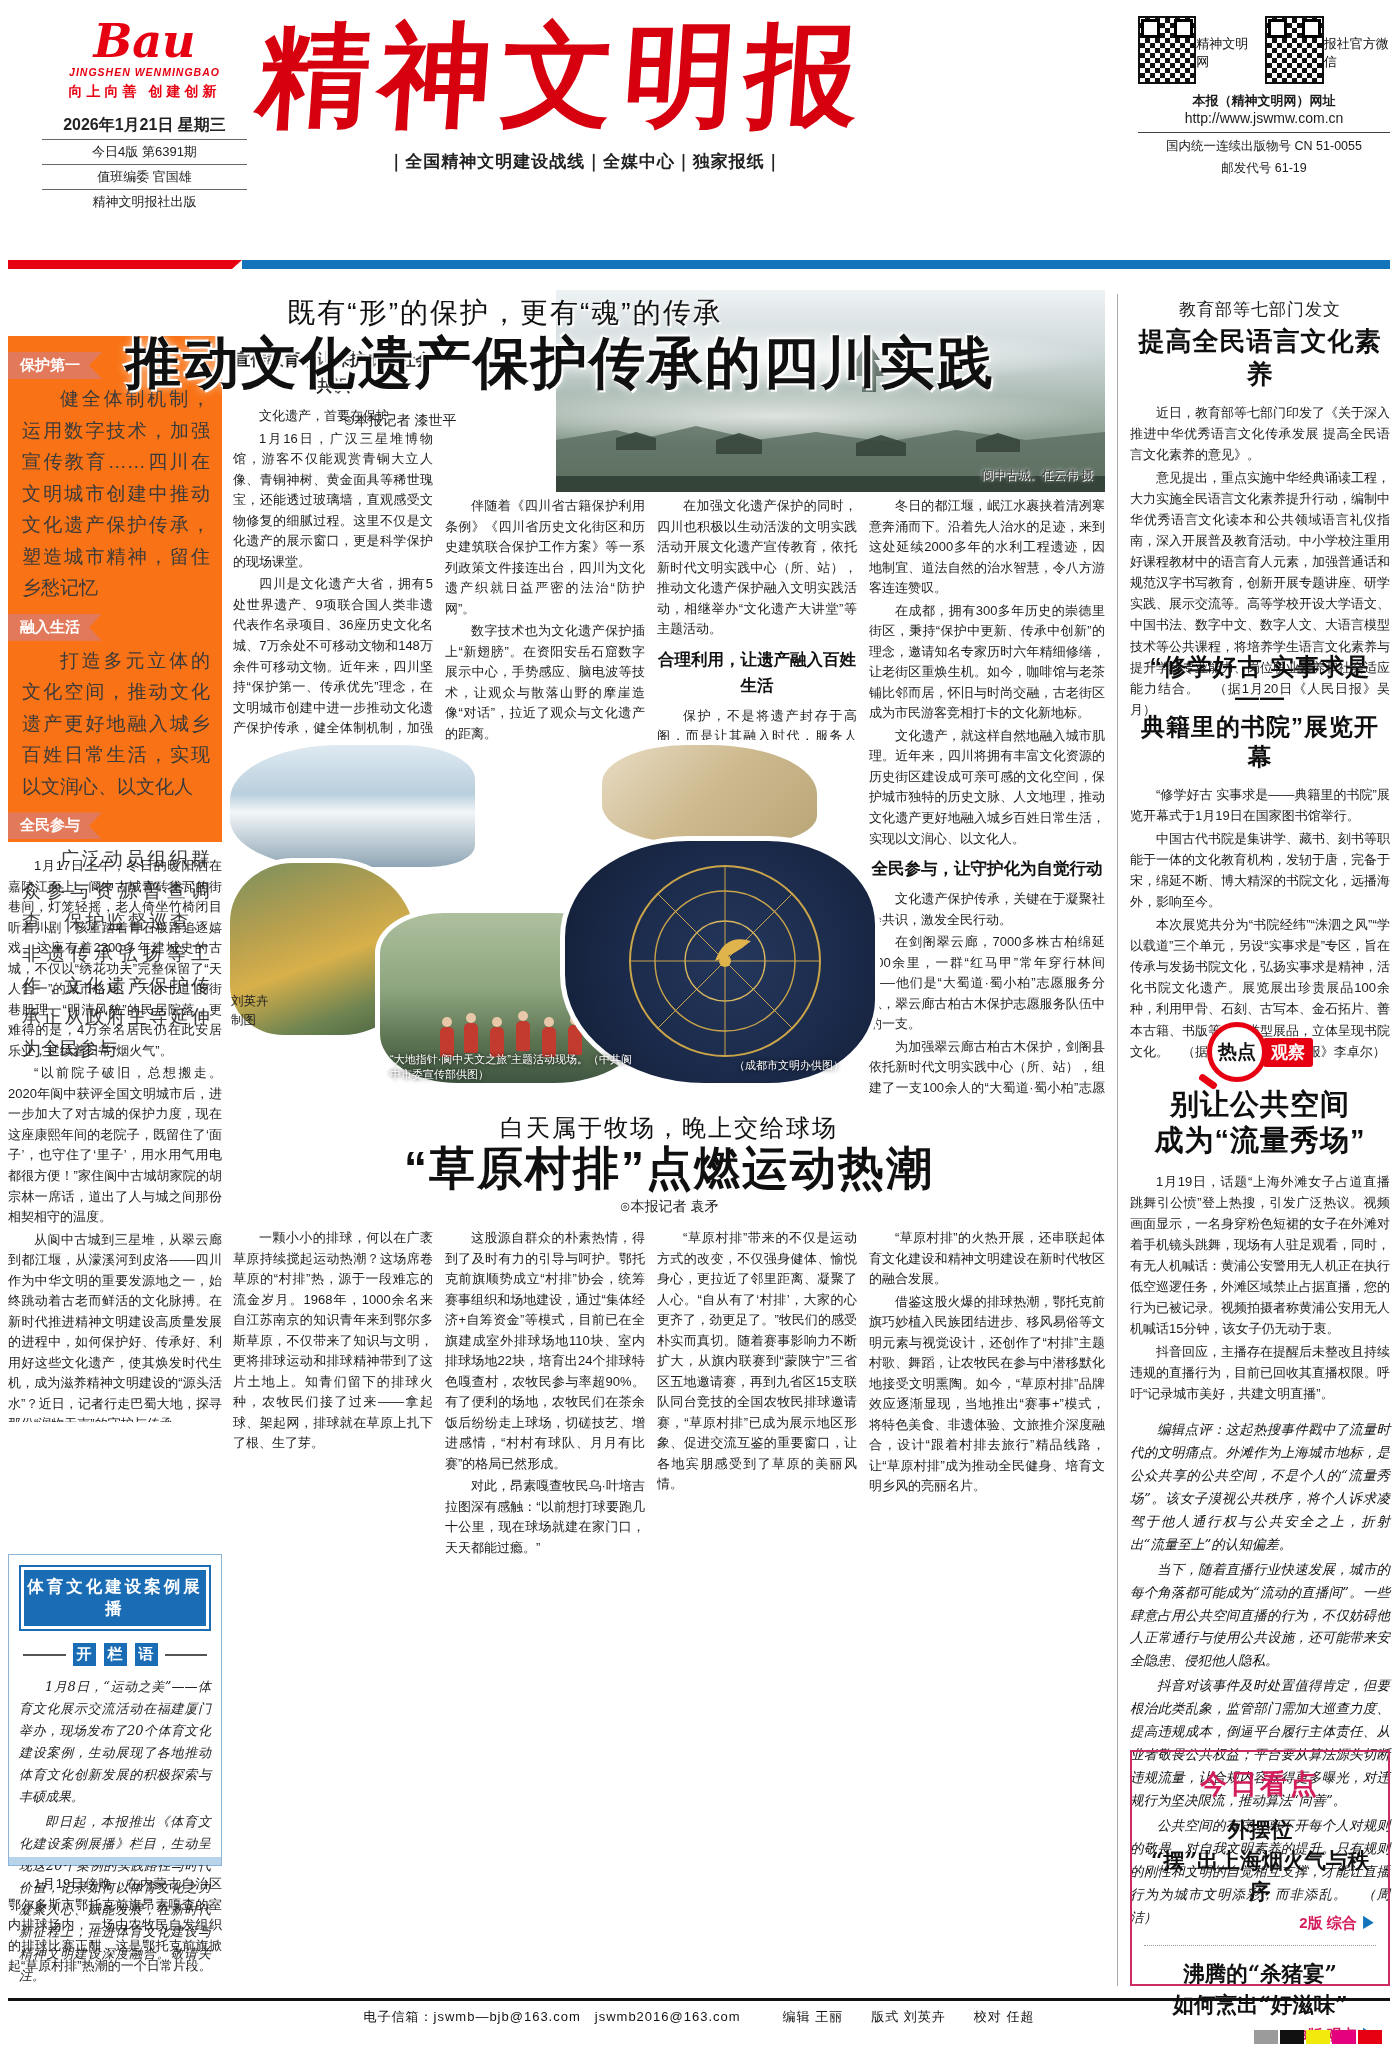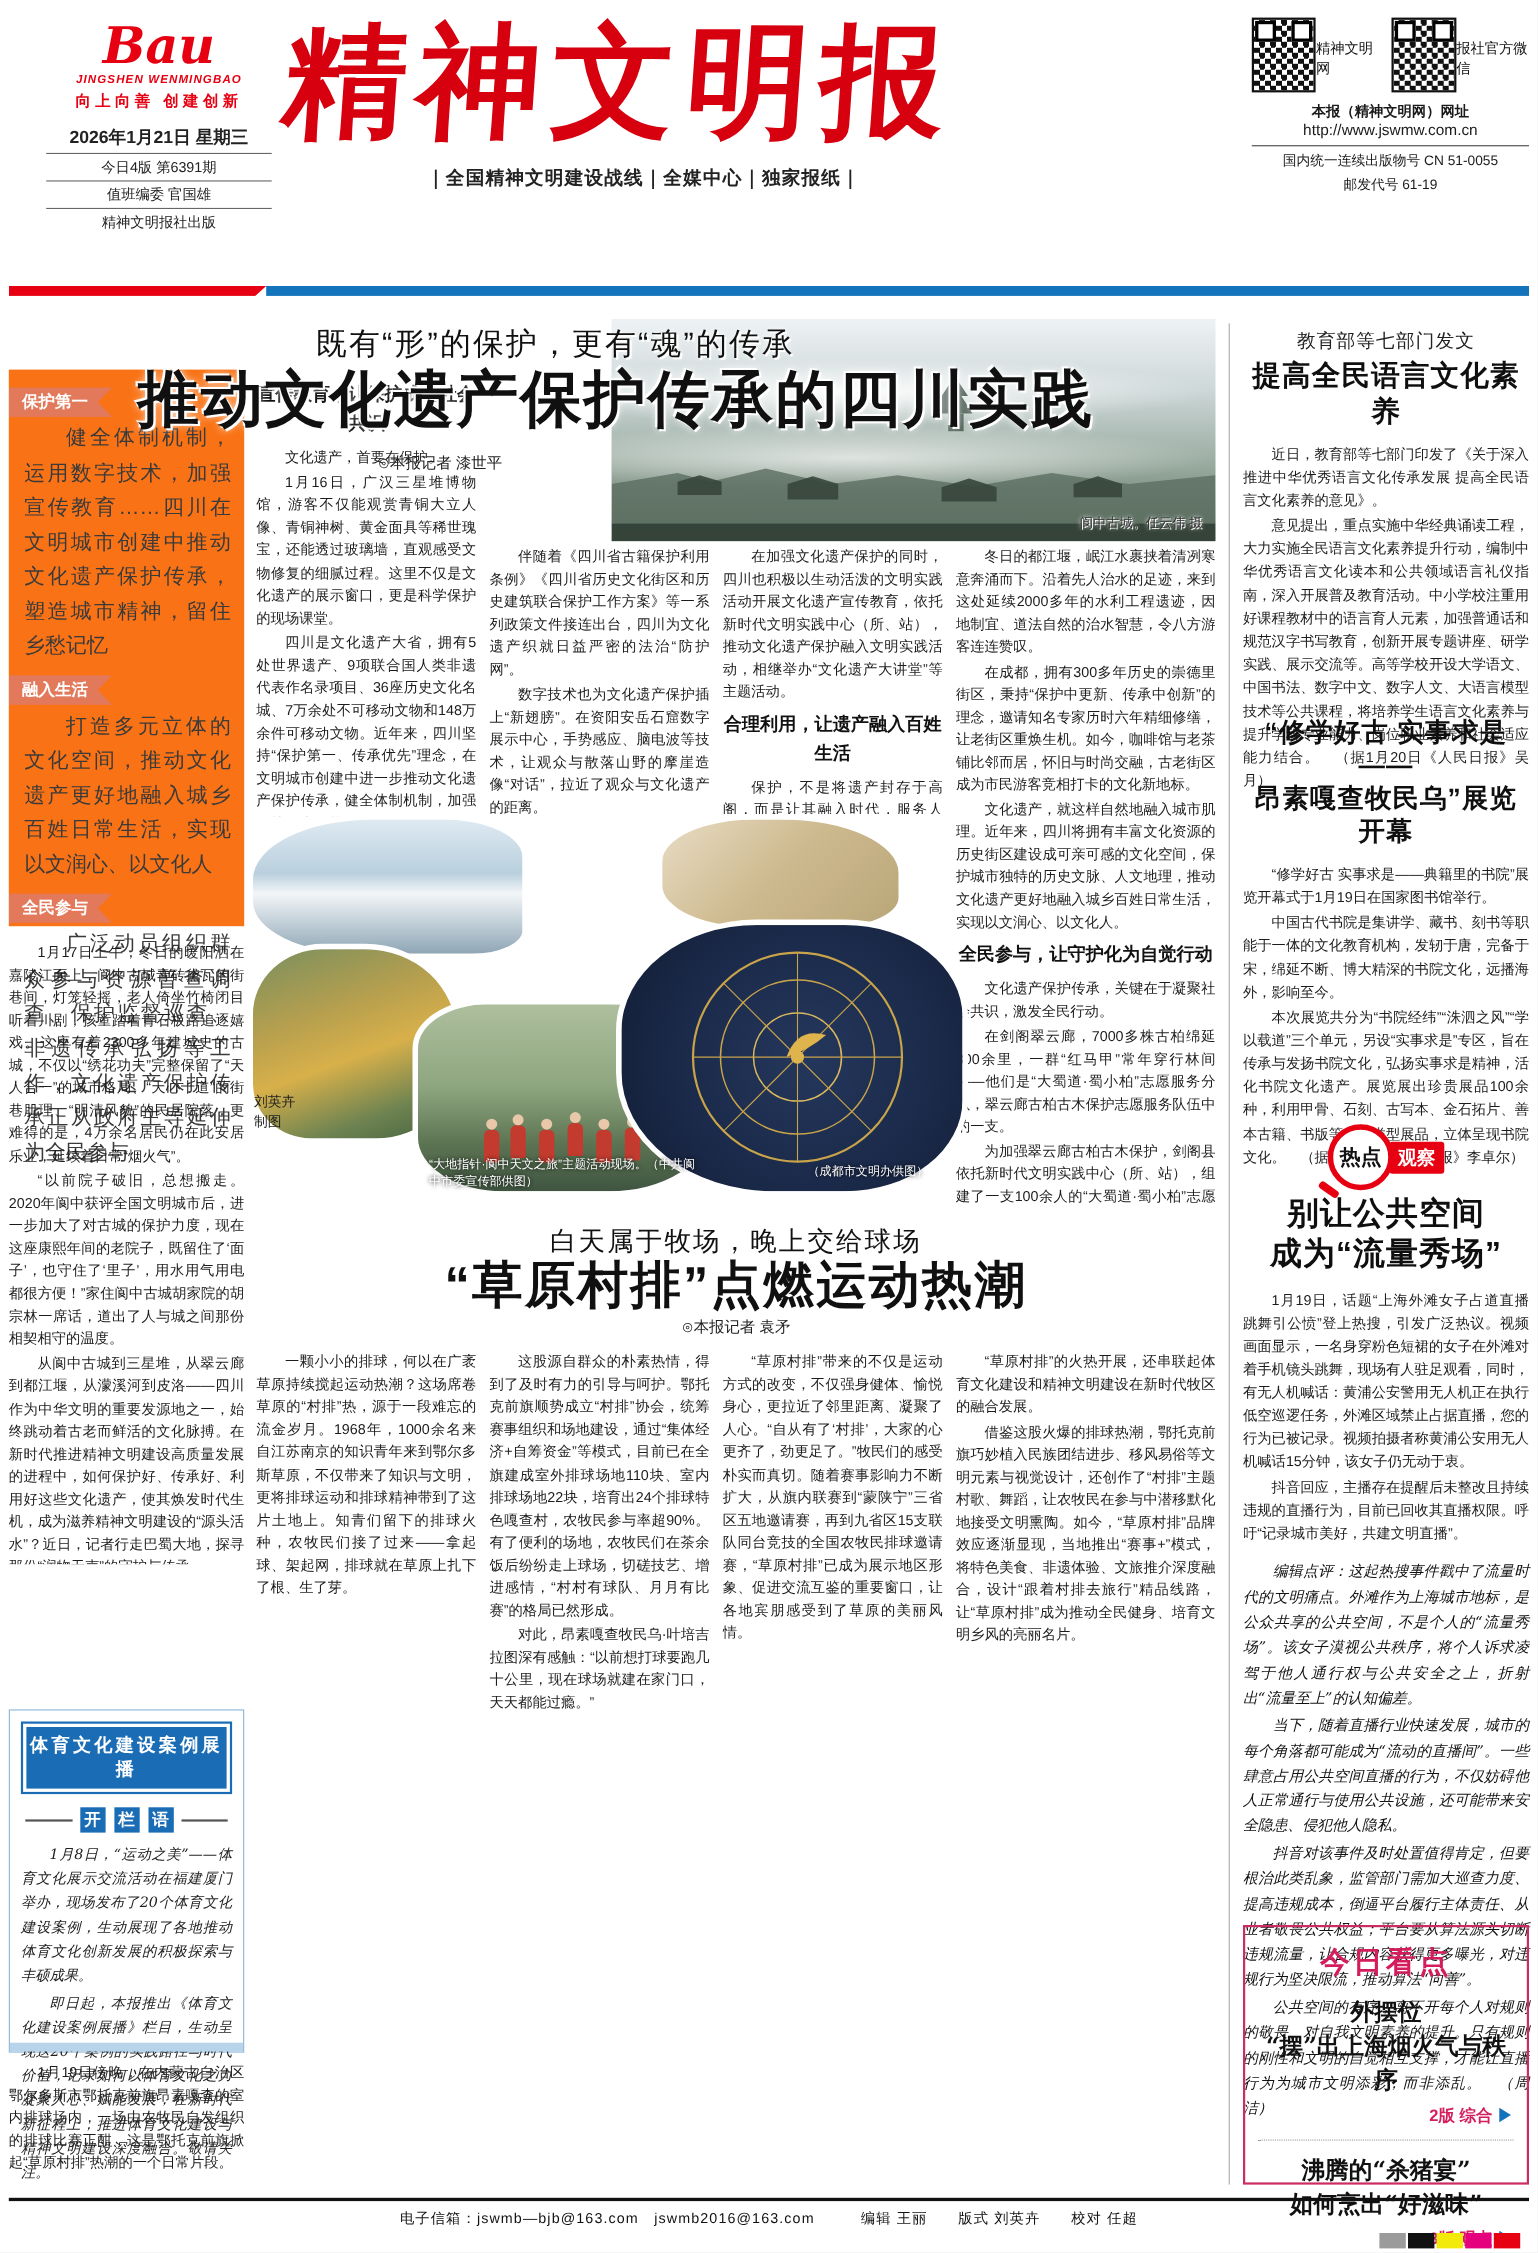--- a/index.html
+++ b/index.html
@@ -281,21 +281,21 @@
     <div class="sb-kicker">教育部等七部门发文</div>
     <div class="sb-headline">提高全民语言文化素养</div>
     <div class="sb-body just">
         <p class="para">近日，教育部等七部门印发了《关于深入推进中华优秀语言文化传承发展 提高全民语言文化素养的意见》。</p>
         <p class="para">意见提出，重点实施中华经典诵读工程，大力实施全民语言文化素养提升行动，编制中华优秀语言文化读本和公共领域语言礼仪指南，深入开展普及教育活动。中小学校注重用好课程教材中的语言育人元素，加强普通话和规范汉字书写教育，创新开展专题讲座、研学实践、展示交流等。高等学校开设大学语文、中国书法、数字中文、数字人文、大语言模型技术等公共课程，将培养学生语言文化素养与提升学科专业能力、岗位职业素养和社会适应能力结合。　（据1月20日《人民日报》吴月）</p>
       </div>
   </div>
 
   <div class="abs" style="left:1130px;top:648px;width:260px;">
     <div class="sb-headline" style="font-size:24px;">“修学好古 实事求是——</div>
-    <div class="sb-headline" style="font-size:24px;margin-top:0;">昂素嘎查牧民乌”展览开幕</div>
+    <div class="sb-headline" style="font-size:24px;margin-top:0;">典籍里的书院”展览开幕</div>
     <div class="sb-body just">
         <p class="para">“修学好古 实事求是——典籍里的书院”展览开幕式于1月19日在国家图书馆举行。</p>
         <p class="para">中国古代书院是集讲学、藏书、刻书等职能于一体的文化教育机构，发轫于唐，完备于宋，绵延不断、博大精深的书院文化，远播海外，影响至今。</p>
         <p class="para">本次展览共分为“书院经纬”“洙泗之风”“学以载道”三个单元，另设“实事求是”专区，旨在传承与发扬书院文化，弘扬实事求是精神，活化书院文化遗产。展览展出珍贵展品100余种，利用甲骨、石刻、古写本、金石拓片、善本古籍、书版等多种类型展品，立体呈现书院文化。　（据1月20日《人民日报》李卓尔）</p>
       </div>
   </div>
 
   <div class="abs hot-logo" style="left:1130px;top:1022px;width:260px;">
     <div class="hot-circle">热点</div>
     <div class="hot-tag">观察</div>

